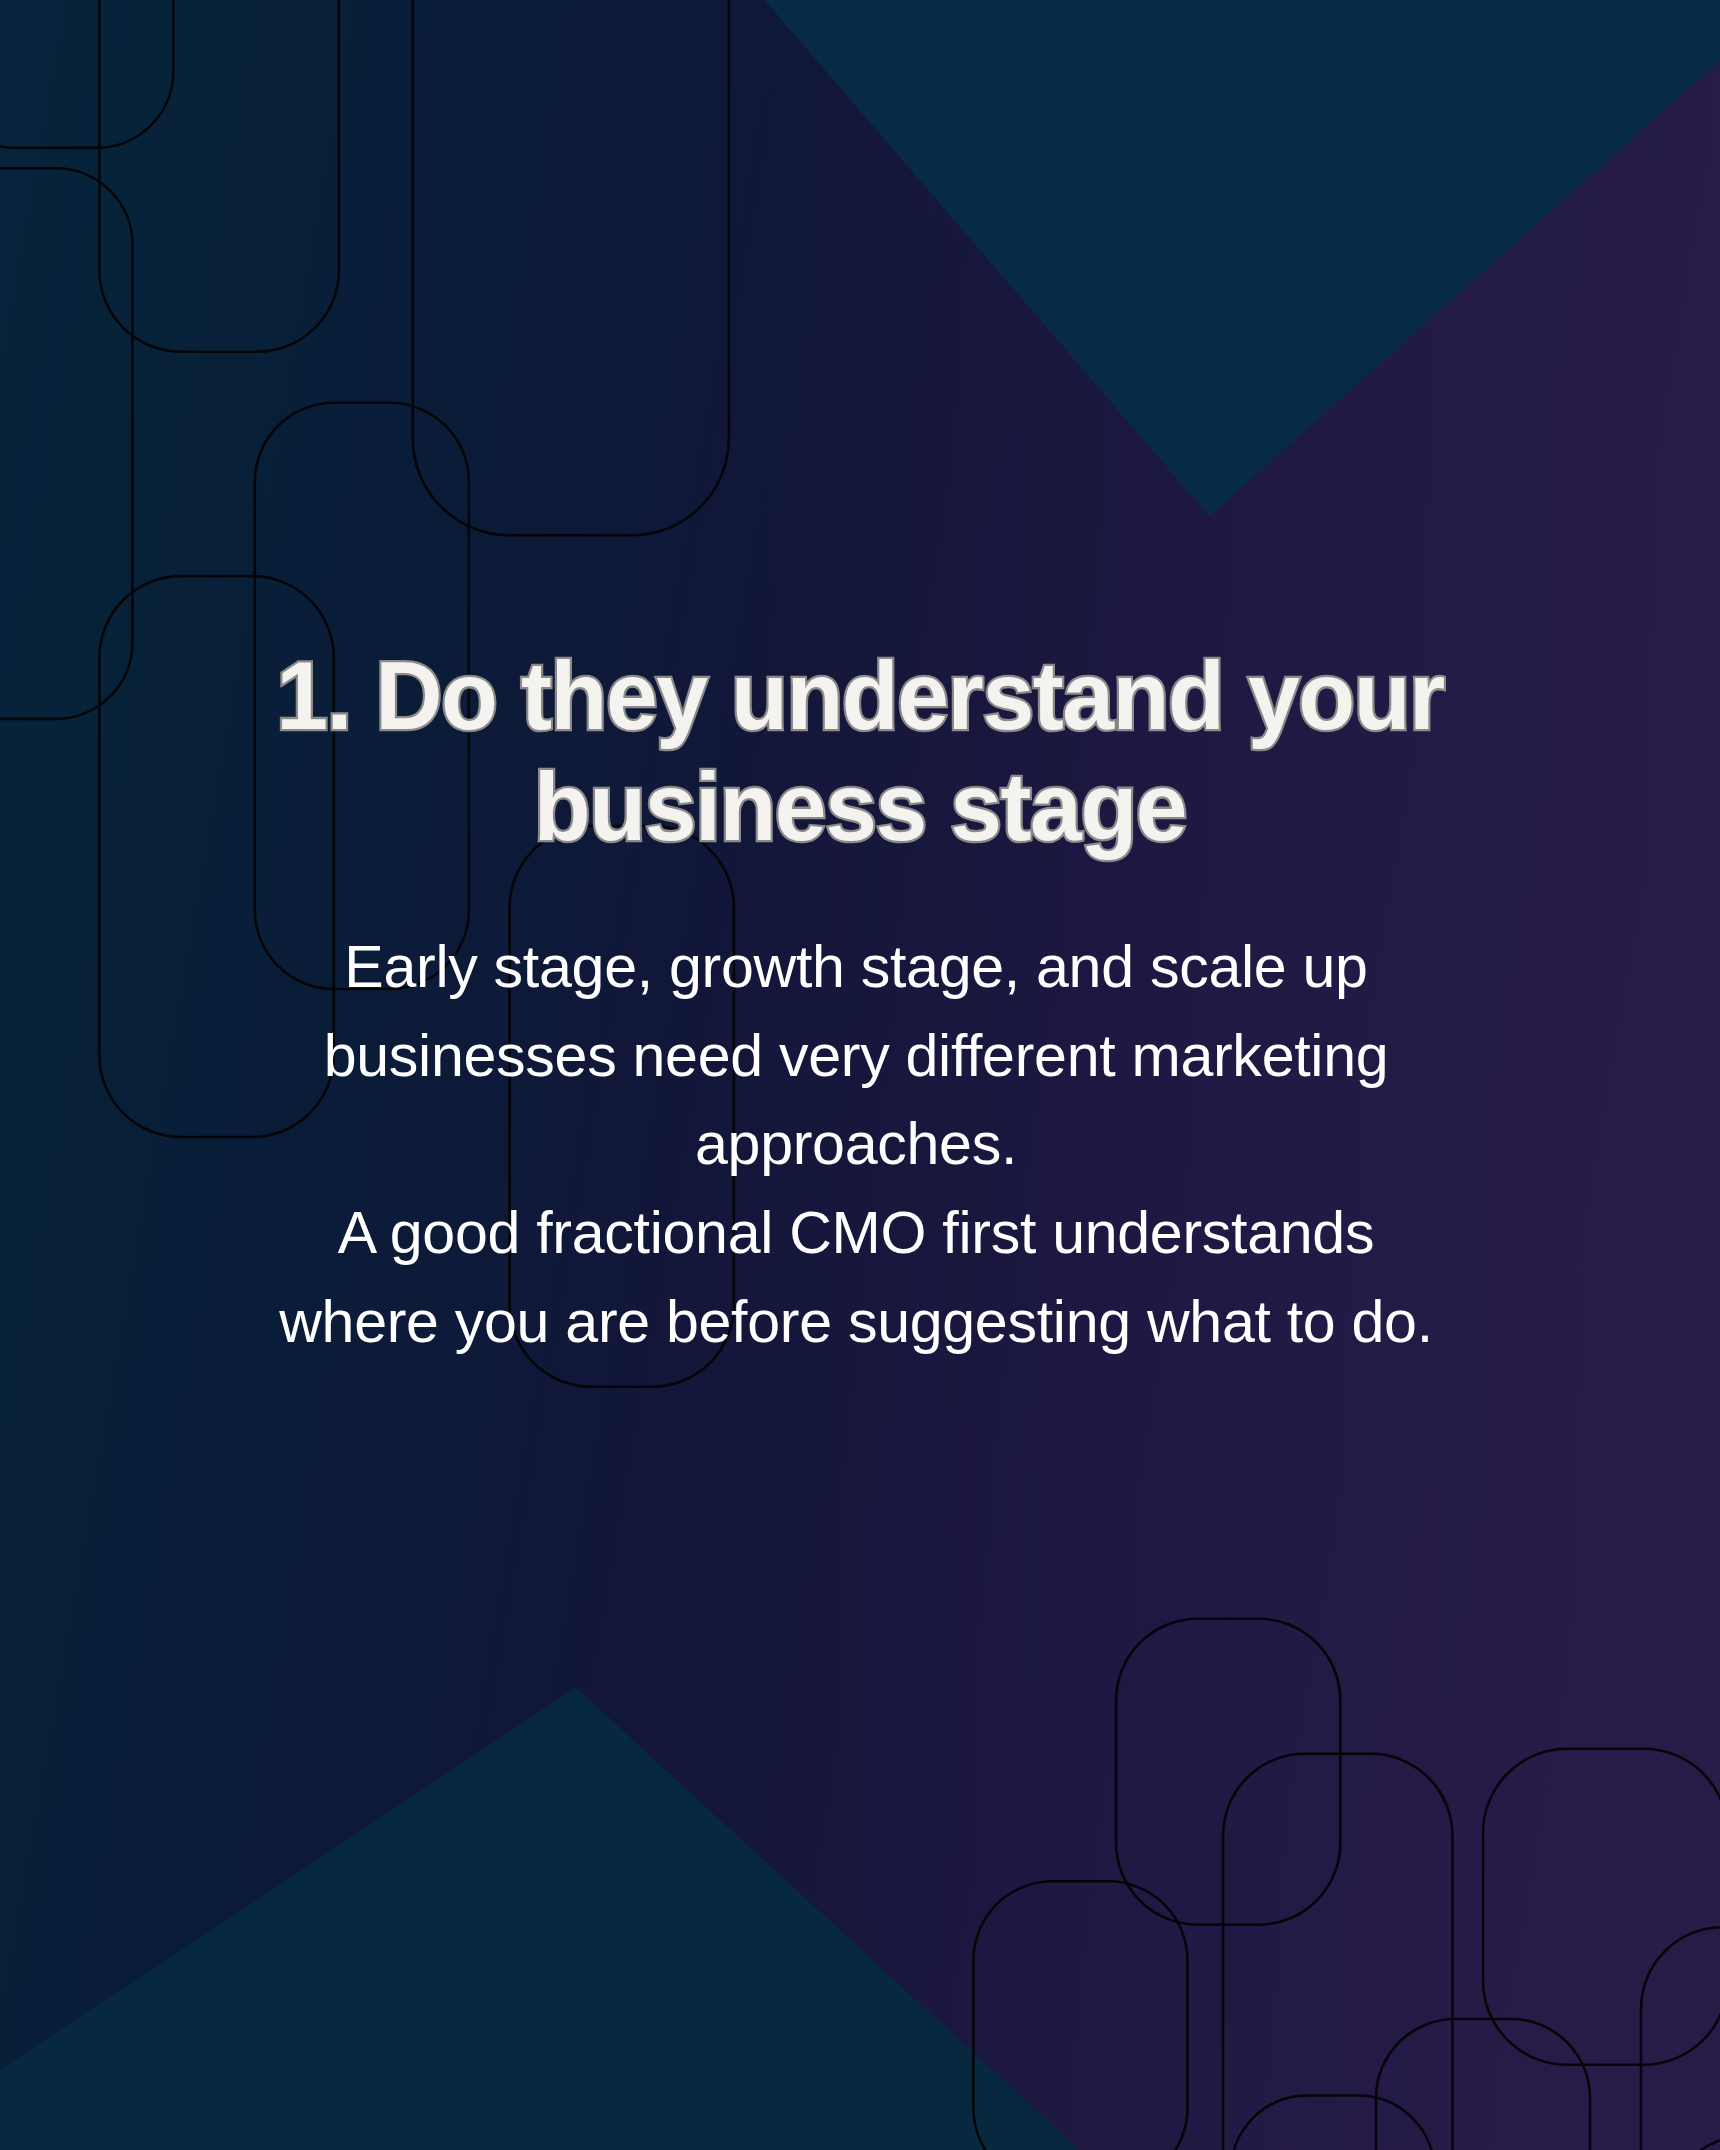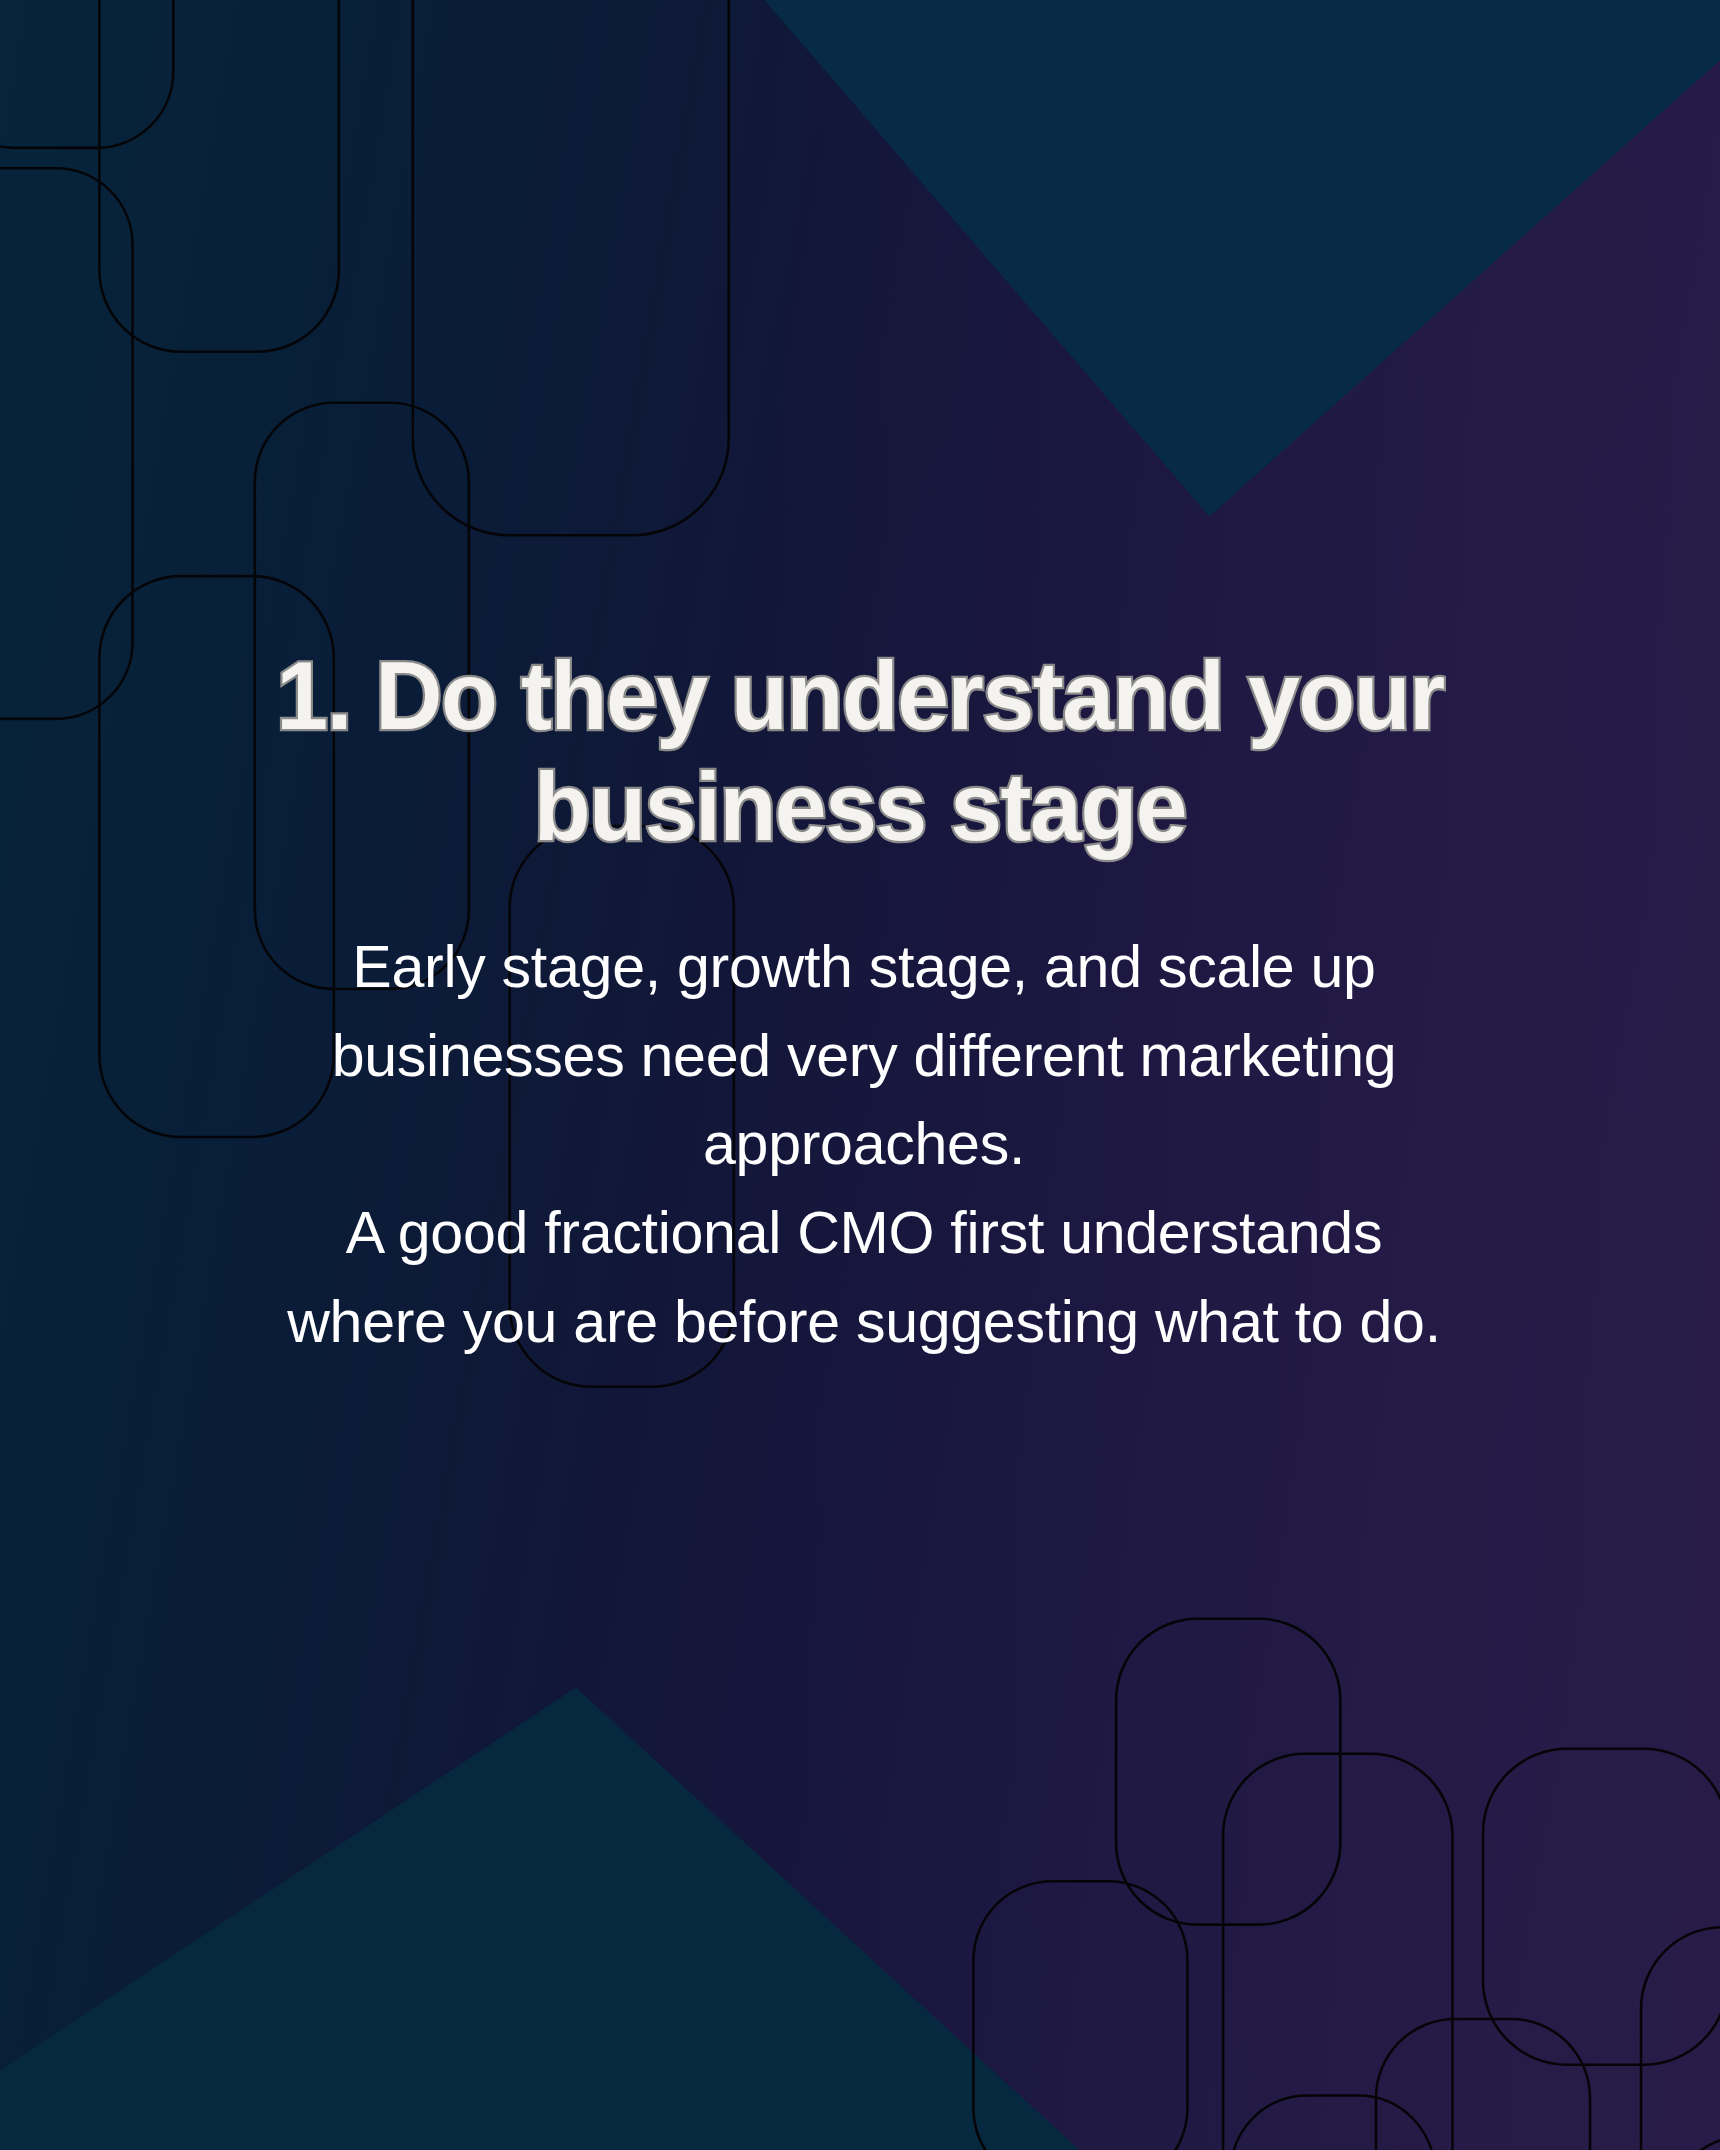--- a/index.html
+++ b/index.html
@@ -37,21 +37,21 @@
   
   .content {
     position: absolute;
     left: 0;
     top: 0;
     width: 100%;
     height: 100%;
     display: flex;
     flex-direction: column;
     justify-content: flex-start;
-    align-items: flex-end;
+    align-items: flex-start;
     box-sizing: border-box;
     padding: 0 71px;
   }
 
   .headline {
     margin: 0;
     margin-top: 640px;
     width: 100%;
     text-align: center;
     font-family: "Liberation Sans", sans-serif;

